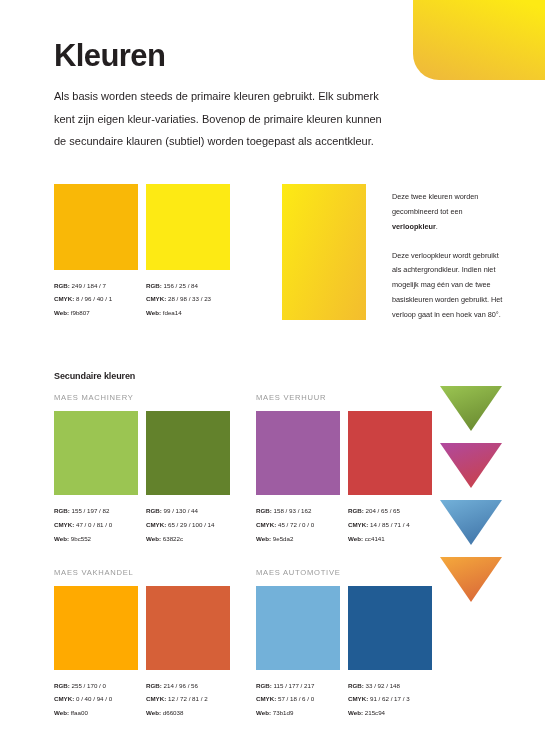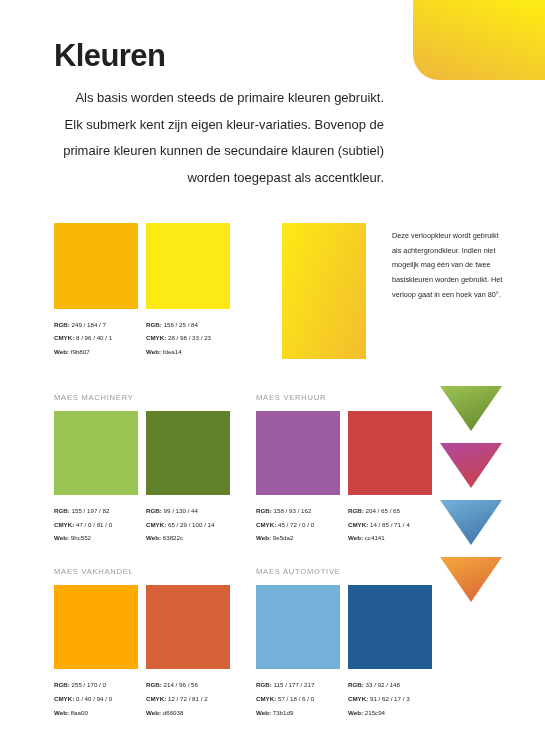--- a/index.html
+++ b/index.html
@@ -37,26 +37,25 @@
 
   
   .page-title {
     font-size: 31px;
     font-weight: bold;
     letter-spacing: -0.6px;
     margin: 0 0 14px 0;
     line-height: 1;
   }
   .intro {
-    font-size: 13px;
+    font-size: 11px;
     line-height: 2.05;
     width: 330px;
     margin: 0;
     color: #231f20;
-    text-align: right;
   }
 
   
   .section-heading {
     font-size: 9px;
     font-weight: bold;
     margin: 0;
     letter-spacing: -0.1px;
   }
   .brand-heading {
@@ -204,27 +203,29 @@
             <span>fdea14</span>
           </div>
         </div>
       </div>
 
       <div class="gradient-col">
         <div class="swatch tall" id="pgrad" style="background: linear-gradient(110deg, rgb(253, 234, 20) 0%, rgb(243, 189, 46) 100%);"></div>
       </div>
 
       <div class="gradient-note">
+        <p><span>Deze twee kleuren worden gecombineerd tot een </span><b>verloopkleur</b><span>.</span></p>
         <p>Deze verloopkleur wordt gebruikt als achtergrondkleur. Indien niet mogelijk mag één van de twee basiskleuren worden gebruikt. Het verloop gaat in een hoek van 80°.</p>
       </div>
 
     </div>
   </div>
 
   <div class="secondary-section">
+    <h2 class="section-heading">Secundaire kleuren</h2>
 
     <div class="brand-grid">
 
       <div class="brand-block">
         <div class="brand-heading">MAES MACHINERY</div>
         <div class="brand-swatches">
           <div class="col">
             <div class="swatch" id="s0-0" style="background: rgb(155, 197, 82);"></div>
             <div class="spec">
               <div><span class="k">RGB:</span> <span>155 / 197 / 82</span></div>

